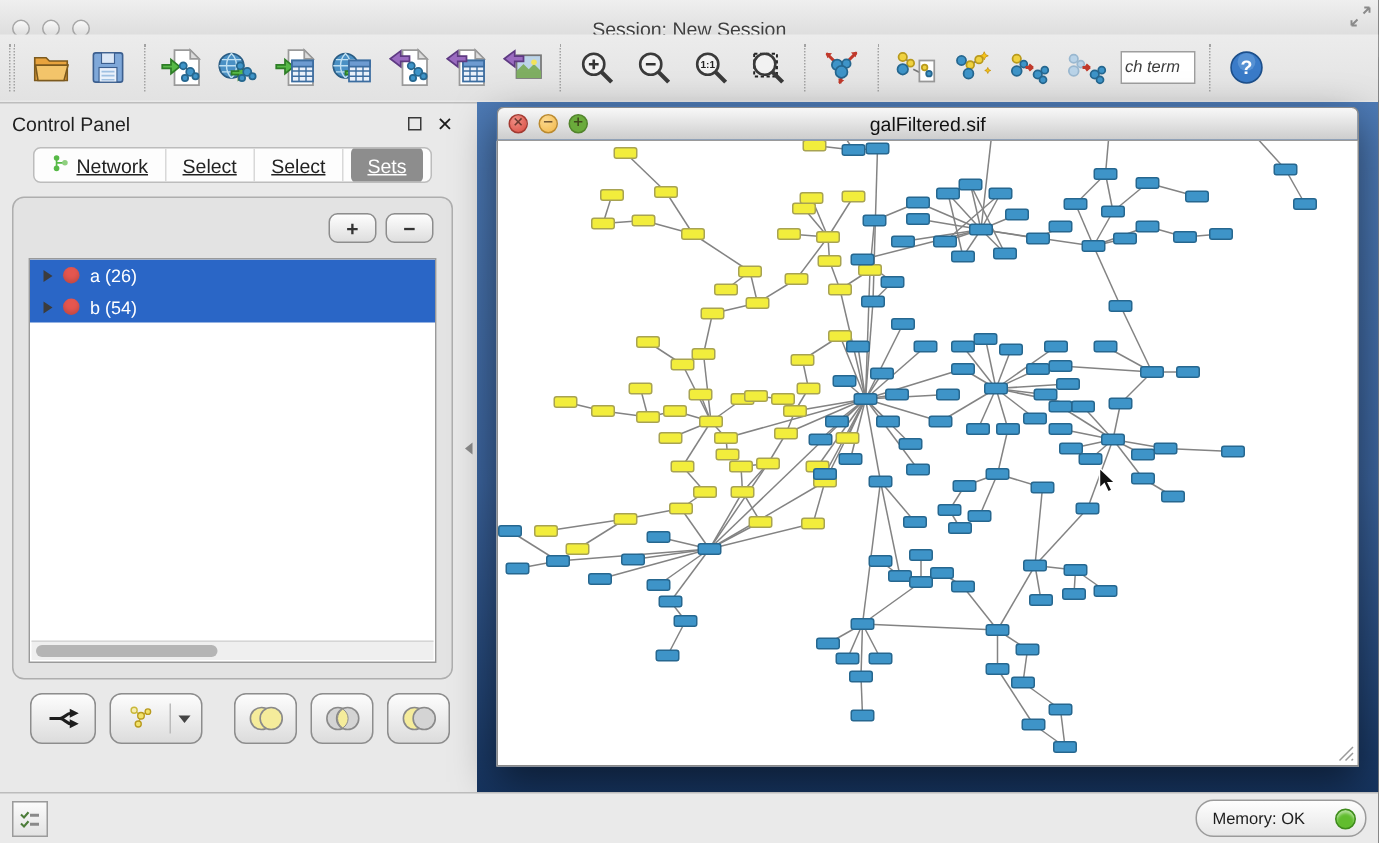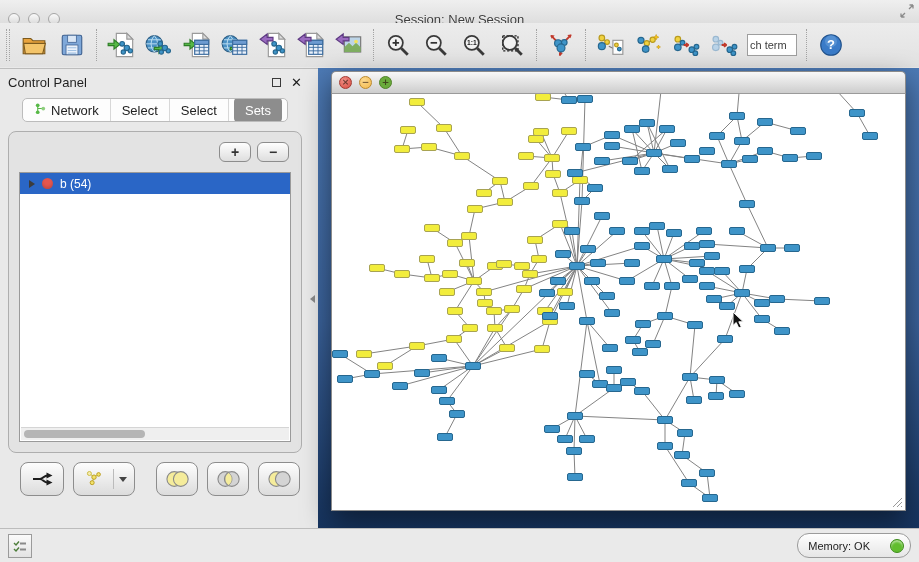--- a/index.html
+++ b/index.html
@@ -19,38 +19,38 @@
 
   
   #toolbar{position:absolute;left:0;top:23px;right:0;height:44px;
     background:linear-gradient(#ececec,#e2e2e2);display:flex;align-items:center;padding:0 2px;}
   .tb-handle{width:4px;height:32px;border-left:1px dotted #a3a3a3;border-right:1px dotted #a3a3a3;margin:0 5px 0 4px;}
   .tb-sep{width:1px;height:32px;border-left:1px dotted #a3a3a3;margin:0 5px;}
   .tb-btn{width:38px;height:38px;display:flex;align-items:center;justify-content:center;
     border:none;background:transparent;padding:0;}
   .tb-btn svg{display:block;}
   #search-box{width:50px;height:22px;border:1px solid #9e9e9e;background:#fff;
-    font-size:11px;color:#3d3d3d;display:flex;align-items:center;
+    font-style:italic;font-size:11px;color:#3d3d3d;display:flex;align-items:center;
     padding-left:2px;overflow:hidden;white-space:nowrap;margin:0 4px;}
 
   
   #main{position:absolute;left:0;top:68px;right:0;bottom:34px;}
 
   
   #control-panel{position:absolute;left:0;top:0;width:310px;height:100%;
     background:#e9e9e9;border-top:1px solid #bdbdbd;}
   #cp-header{height:26px;display:flex;align-items:center;padding:0 8px;}
   #cp-title{font-size:13px;color:#1f1f1f;flex:1;}
   #cp-float{width:9px;height:9px;border:1.5px solid #3a3a3a;margin-right:10px;}
   #cp-close{font-size:13px;font-weight:bold;color:#1c1c1c;line-height:1;}
   #cp-tabs{height:30px;display:flex;justify-content:center;align-items:center;}
   #tabbar{display:flex;align-items:center;background:#fdfdfd;border:1px solid #bcbcbc;
     border-radius:5px;height:24px;overflow:hidden;}
   .tab{display:flex;align-items:center;gap:4px;font-size:13px;color:#222;
-    padding:0 11px;height:24px;border-right:1px solid #d8d8d8;}
+    padding:0 11px;height:24px;border-right:1px solid #d8d8d8;text-decoration:underline;}
   .tab:last-child{border-right:none;}
   .tab.active{background:#8d8d8d;color:#fff;border-radius:4px;margin:0 5px;border-right:none;}
   #cp-body{position:absolute;left:8px;right:8px;top:62px;bottom:75px;
     border:1px solid #aeaeae;border-radius:8px;background:#e3e3e3;}
   .pm-btn{width:32px;height:20px;border:1px solid #8d8d8d;border-radius:6px;
     background:linear-gradient(#fefefe,#dedede);font-size:14px;font-weight:bold;color:#333;
     line-height:17px;text-align:center;}
   #pm-row{position:absolute;top:10px;right:12px;display:flex;gap:6px;}
   #setlist{position:absolute;left:10px;right:10px;top:40px;bottom:10px;
     background:#fff;border:1px solid #9a9a9a;overflow:hidden;}
@@ -353,20 +353,25 @@
             </div>
           </div>
       </div>
       <div id="cp-body">
         <div id="pm-row">
           <button class="pm-btn">+</button>
           <button class="pm-btn">−</button>
         </div>
         <div id="setlist">
           <div id="rows">
+              <div class="set-row selected">
+                <span class="tri"></span>
+                <span class="reddot"></span>
+                <span>a (26)</span>
+              </div>
               <div class="set-row selected">
                 <span class="tri"></span>
                 <span class="reddot"></span>
                 <span>b (54)</span>
               </div>
             </div>
           <div id="hscroll">
             <div id="hthumb"></div>
           </div>
         </div>
@@ -417,20 +422,21 @@
     <div id="divider">
       <div id="div-handle"></div>
     </div>
 
     <div id="mdi">
       <div id="net-window">
         <div id="net-titlebar">
           <span class="itl" id="itl-close">×</span>
           <span class="itl" id="itl-min">−</span>
           <span class="itl" id="itl-max">+</span>
+          <div id="net-title">galFiltered.sif</div>
         </div>
         <div id="net-content">
           <svg id="graph" width="573" height="415" viewBox="0 0 573 415">
               <line x1="85" y1="8" x2="112" y2="34" stroke="#838383" stroke-width="1"></line>
               <line x1="112" y1="34" x2="130" y2="62" stroke="#838383" stroke-width="1"></line>
               <line x1="76" y1="36" x2="70" y2="55" stroke="#838383" stroke-width="1"></line>
               <line x1="70" y1="55" x2="97" y2="53" stroke="#838383" stroke-width="1"></line>
               <line x1="97" y1="53" x2="130" y2="62" stroke="#838383" stroke-width="1"></line>
               <line x1="130" y1="62" x2="168" y2="87" stroke="#838383" stroke-width="1"></line>
               <line x1="168" y1="87" x2="152" y2="99" stroke="#838383" stroke-width="1"></line>

